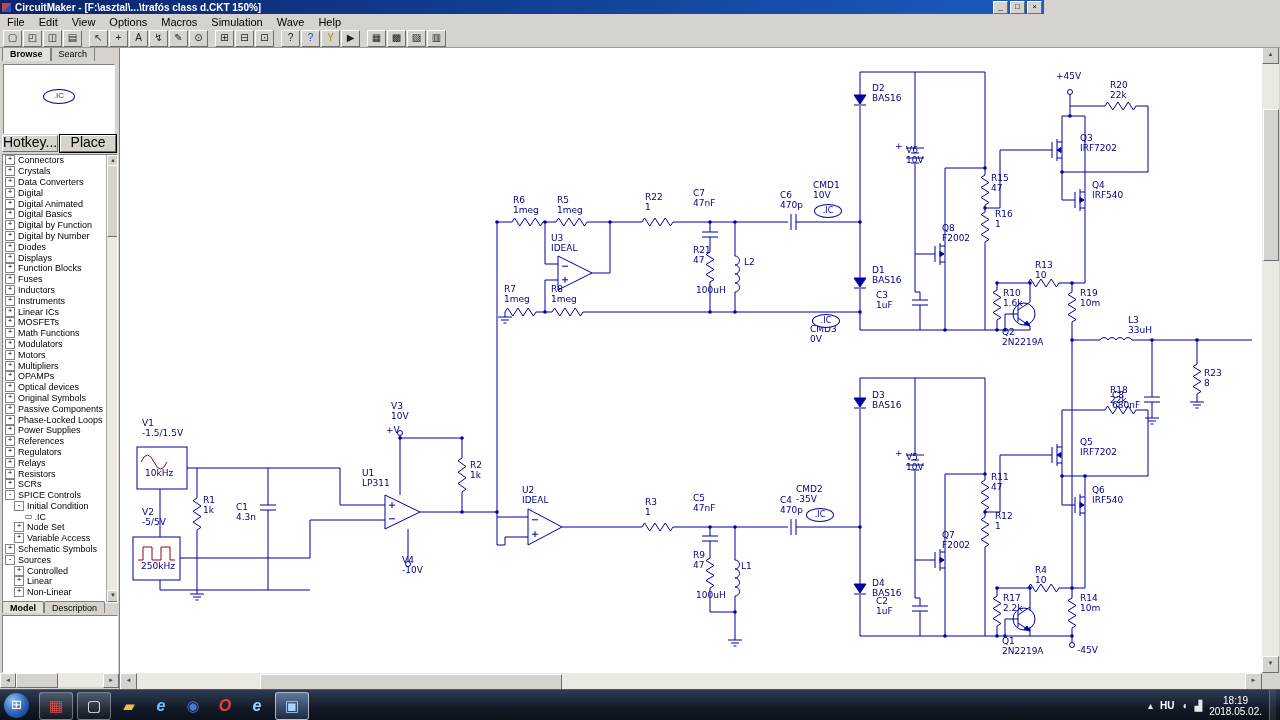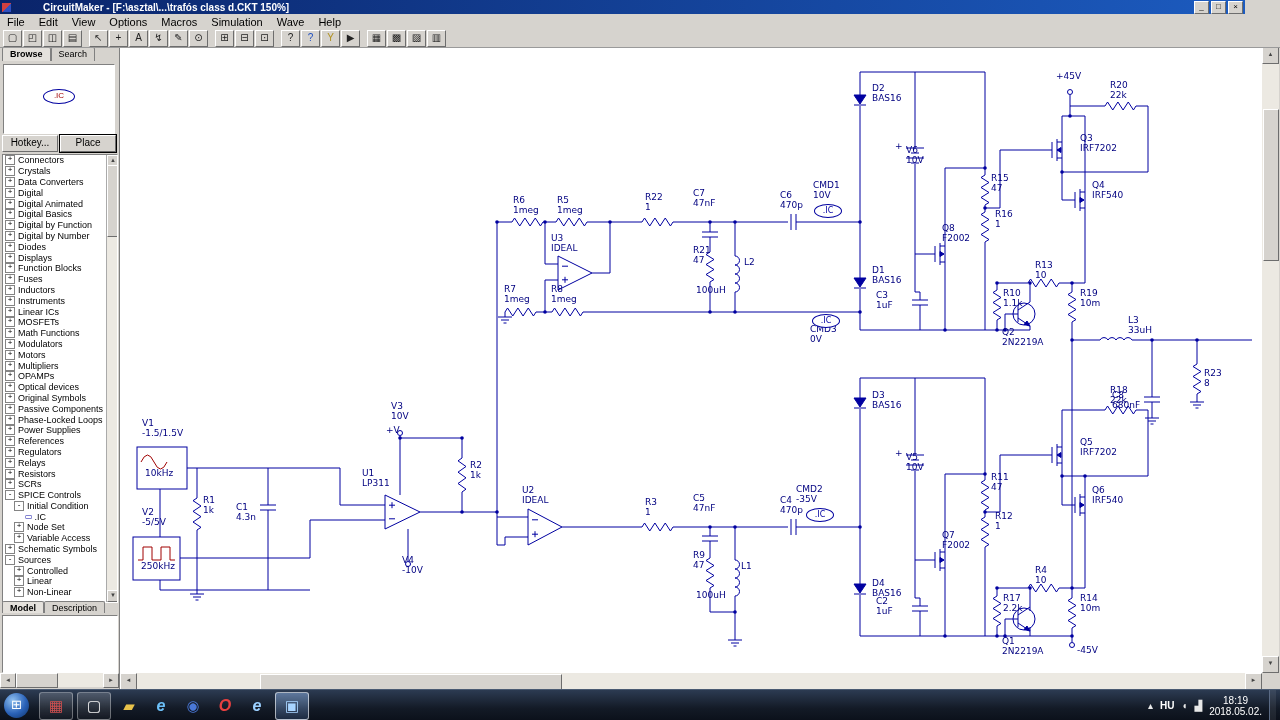--- a/index.html
+++ b/index.html
@@ -1,19 +1,19 @@
 <!DOCTYPE html>
 <html><head>
 <meta charset="utf-8">
 <style>
   html,body{margin:0;padding:0;}
   body{width:1280px;height:720px;position:relative;overflow:hidden;background:#d6d3ce;
        font-family:"Liberation Sans","DejaVu Sans",sans-serif;-webkit-font-smoothing:none;}
-  .titlebar{position:absolute;left:0;top:0;width:1245px;height:14px;
-    background:linear-gradient(90deg,#0a246a,#1c5bbf);display:flex;align-items:center;z-index:9;gap:28px;}
+  .titlebar{position:absolute;left:0;top:0;width:1044px;height:14px;
+    background:linear-gradient(90deg,#0a246a,#1c5bbf);display:flex;align-items:center;z-index:9;}
   .app-ico{width:9px;height:9px;margin:0 4px 0 2px;background:linear-gradient(135deg,#d04040 50%,#3050c0 50%);}
   .title-text{color:#fff;font-size:10px;font-weight:bold;white-space:nowrap;}
   .win-ctrls{margin-left:auto;display:flex;gap:2px;padding-right:2px;}
   .win-btn{width:13px;height:11px;background:#d6d3ce;border:1px solid;border-color:#fff #6d6d6d #6d6d6d #fff;
     font-size:8px;line-height:9px;text-align:center;color:#000;}
   .menubar{position:absolute;left:0;top:14px;width:1280px;height:15px;background:#d6d3ce;
     border-bottom:1px solid #9a9a9a;display:flex;align-items:center;z-index:9;}
   .menu-item{font-size:11px;padding:0 7px;color:#000;}
   .toolbar{position:absolute;left:0;top:29px;width:1280px;height:18px;background:#d6d3ce;
     border-bottom:1px solid #9a9a9a;display:flex;align-items:center;gap:1px;padding-left:3px;z-index:9;}
@@ -26,21 +26,21 @@
   .tabs{display:flex;padding-left:2px;height:14px;}
   .tab{font-size:9px;padding:1px 7px 0 7px;background:#d6d3ce;border:1px solid #808080;border-bottom:none;
     border-radius:2px 2px 0 0;color:#000;}
   .tab.active{background:#e4e1dc;font-weight:bold;}
   .preview{position:absolute;left:3px;top:17px;width:110px;height:68px;background:#fff;
     border:1px solid;border-color:#808080 #fff #fff #808080;display:flex;align-items:flex-start;justify-content:center;}
   .prev-oval{margin-top:24px;width:30px;height:13px;border:1px solid #0000a0;border-radius:50%;
     font-size:8px;line-height:12px;text-align:center;color:#a00000;}
   .side-btns{position:absolute;left:2px;top:88px;width:114px;display:flex;gap:2px;}
   .side-btn{flex:1;height:15px;background:#d6d3ce;border:1px solid;border-color:#fff #6d6d6d #6d6d6d #fff;
-    font-size:10px;text-align:center;line-height:13px;}
+    font-size:14px;text-align:center;line-height:13px;}
   .side-btn.def{outline:1px solid #000;}
   .tree{position:absolute;left:2px;top:107px;width:114px;height:447px;background:#fff;
     border:1px solid;border-color:#808080 #fff #fff #808080;overflow:hidden;}
   .tree-row{height:10.8px;display:flex;align-items:center;font-size:9px;white-space:nowrap;}
   .exp{width:8px;height:8px;border:1px solid #848484;font-size:8px;line-height:6px;text-align:center;
     margin-right:3px;background:#fff;color:#000;flex:0 0 auto;}
   .exp:empty{display:none;}
   .tree-ic{font-size:8px;color:#0000a0;margin-right:2px;}
   .tree-ic:empty{display:none;}
   .tree-sb{position:absolute;right:0;top:0;width:10px;height:100%;background:#ece9e2;border-left:1px solid #aaa;}
@@ -509,21 +509,21 @@
     <div class="slabel" style="left: 942px; top: 224px;">Q8
 F2002</div>
 
     <div class="slabel" style="left: 991px; top: 174px;">R15
 47</div>
 
     <div class="slabel" style="left: 995px; top: 210px;">R16
 1</div>
 
     <div class="slabel" style="left: 1003px; top: 289px;">R10
-1.1k</div>
+1.6k</div>
 
     <div class="slabel" style="left: 1080px; top: 134px;">Q3
 IRF7202</div>
 
     <div class="slabel" style="left: 1092px; top: 181px;">Q4
 IRF540</div>
 
     <div class="slabel" style="left: 1110px; top: 81px;">R20
 22k</div>
 

